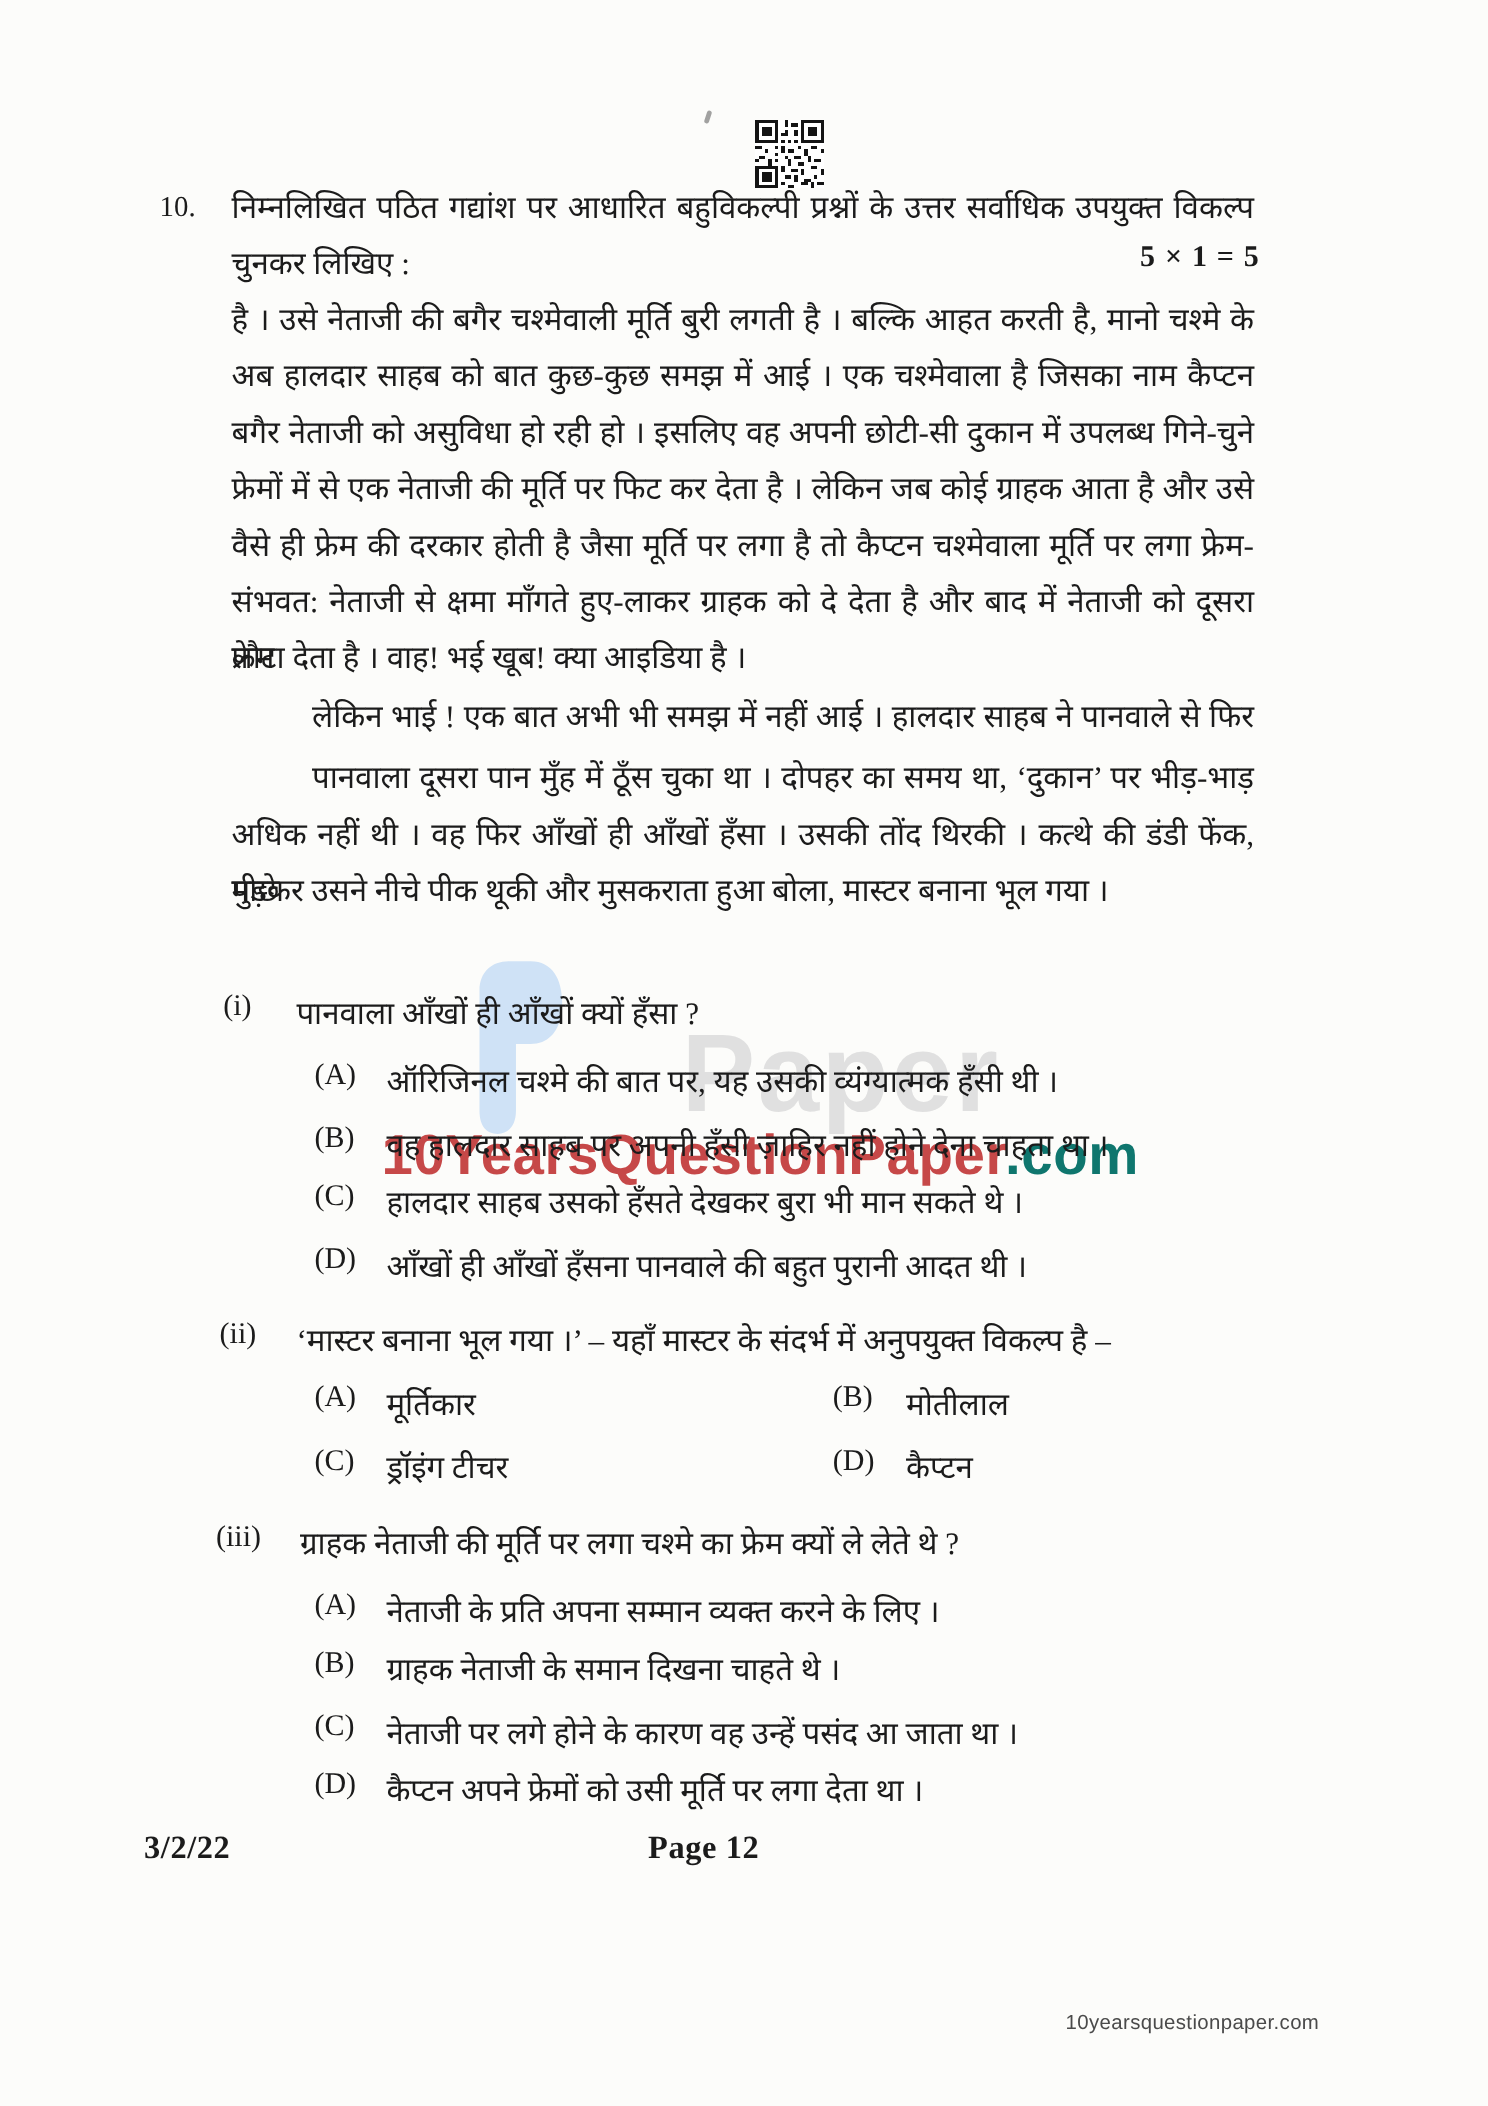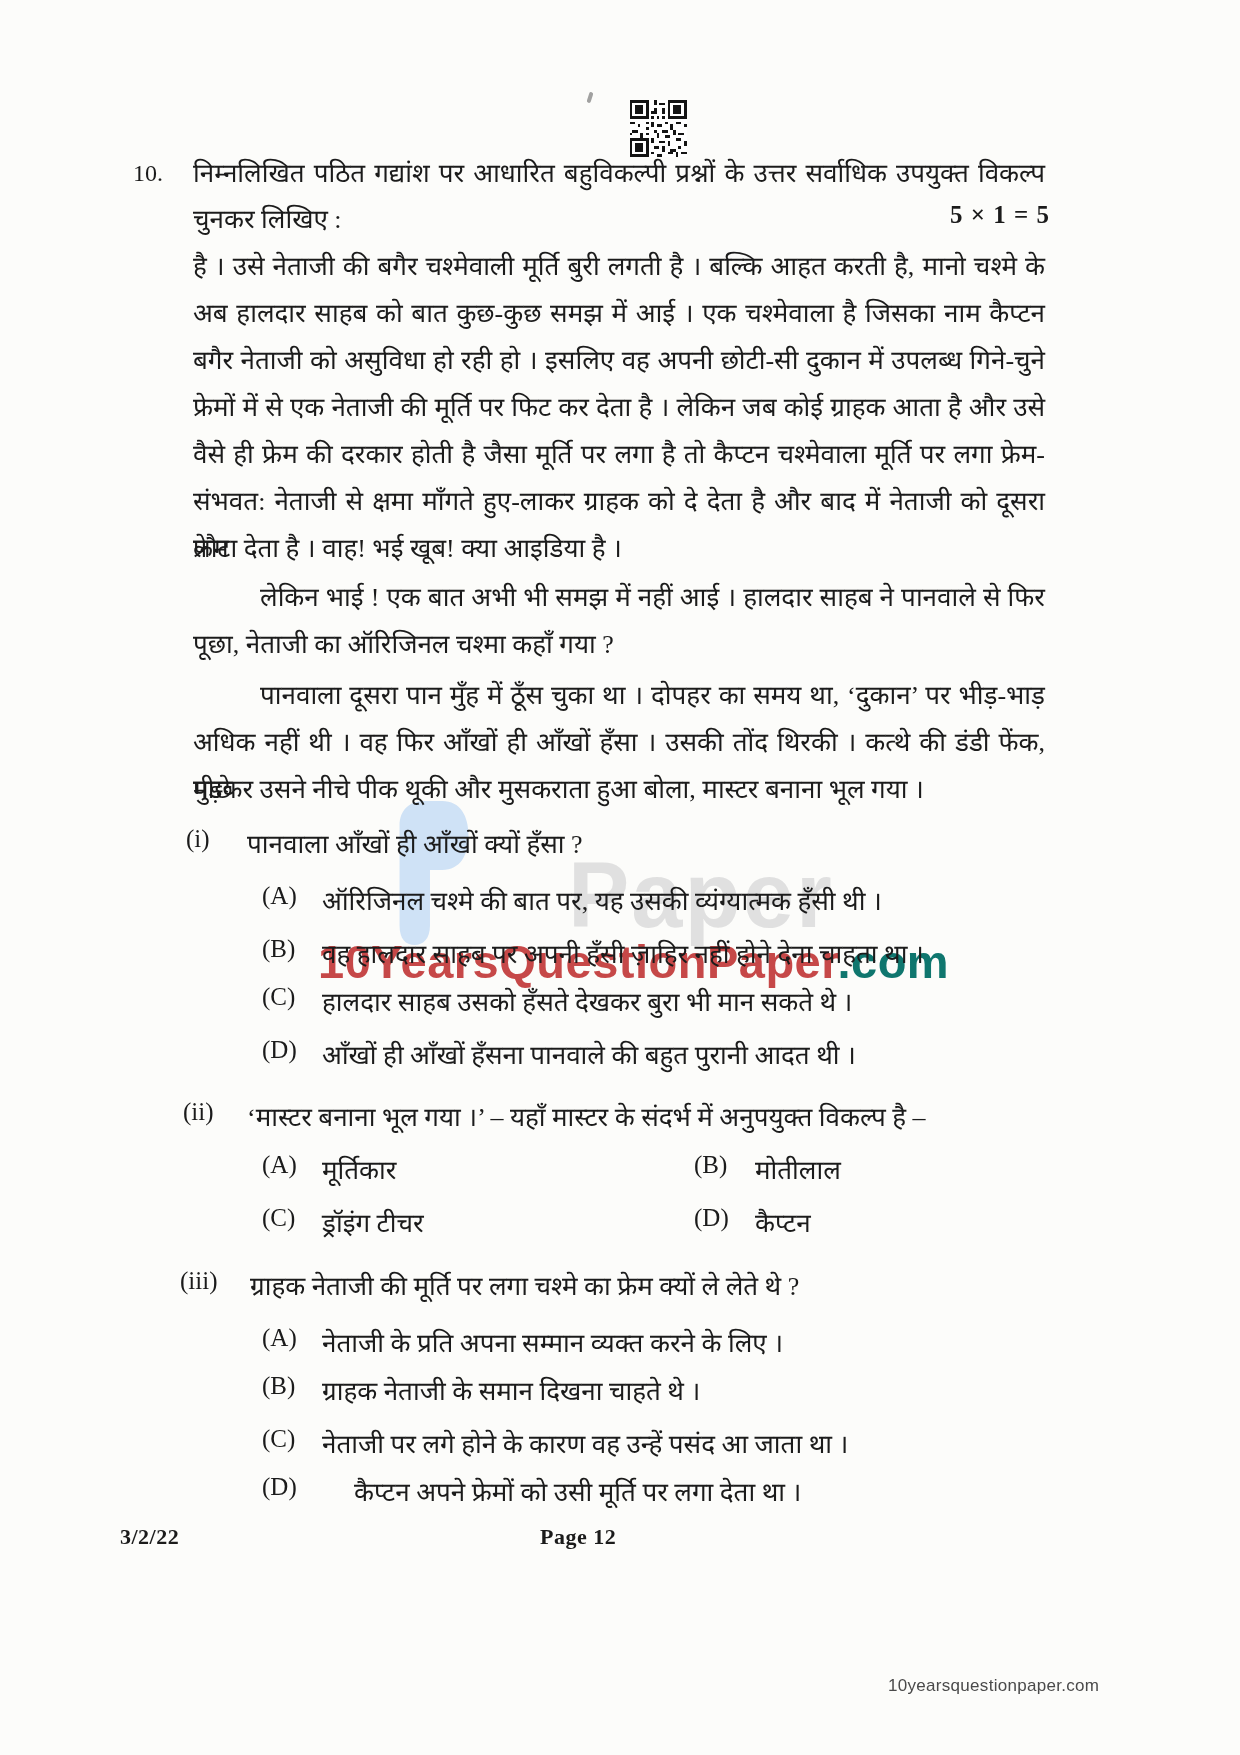--- a/index.html
+++ b/index.html
@@ -9,21 +9,21 @@
   .abs{position:absolute;}
   
   .content{position:absolute;inset:0;z-index:2;}
   .hindi{font-size:26px;line-height:47px;white-space:nowrap;}
   .jline{white-space:normal;text-align:justify;text-align-last:justify;}
   .pline{height:47px;overflow:visible;}
   .qnum{font-size:24px;}
   .marks{font-weight:bold;font-size:25px;letter-spacing:1px;}
   .qlabel{font-size:25px;}
   .optlabel{font-size:25px;}
-  .footer-bold{font-weight:bold;font-size:22px;letter-spacing:.5px;}
+  .footer-bold{font-weight:bold;font-size:27px;letter-spacing:.5px;}
   .site-footer{font-family:"Liberation Sans","DejaVu Sans",sans-serif;font-size:17px;color:#4a4a4a;letter-spacing:.3px;}
   
   .wm{position:absolute;inset:0;z-index:1;pointer-events:none;}
   .wm-paper{font-family:"Liberation Sans","DejaVu Sans",sans-serif;font-weight:bold;font-size:92px;opacity:.9;letter-spacing:2px;margin-left:48px;}
   .wm-site{font-family:"Liberation Sans","DejaVu Sans",sans-serif;font-weight:bold;font-size:47px;white-space:nowrap;letter-spacing:.5px;}
   .tickmark{width:4px;height:11px;background:#8a8a8a;transform:rotate(18deg);border-radius:2px;opacity:.8;}
 </style>
 </head>
 <body>
 
@@ -110,21 +110,20 @@
         <div class="hindi jline pline">है । उसे नेताजी की बगैर चश्मेवाली मूर्ति बुरी लगती है । बल्कि आहत करती है, मानो चश्मे के</div>
         <div class="hindi jline pline">अब हालदार साहब को बात कुछ-कुछ समझ में आई । एक चश्मेवाला है जिसका नाम कैप्टन</div>
         <div class="hindi jline pline">बगैर नेताजी को असुविधा हो रही हो । इसलिए वह अपनी छोटी-सी दुकान में उपलब्ध गिने-चुने</div>
         <div class="hindi jline pline">फ्रेमों में से एक नेताजी की मूर्ति पर फिट कर देता है । लेकिन जब कोई ग्राहक आता है और उसे</div>
         <div class="hindi jline pline">वैसे ही फ्रेम की दरकार होती है जैसा मूर्ति पर लगा है तो कैप्टन चश्मेवाला मूर्ति पर लगा फ्रेम-</div>
         <div class="hindi jline pline">संभवत: नेताजी से क्षमा माँगते हुए-लाकर ग्राहक को दे देता है और बाद में नेताजी को दूसरा फ्रेम</div>
         <div class="hindi pline">लौटा देता है । वाह! भई खूब! क्या आइडिया है ।</div>
       </div>
       <div style="margin-top:2px;">
         <div class="hindi jline pline" style="padding-left:67px;">लेकिन भाई ! एक बात अभी भी समझ में नहीं आई । हालदार साहब ने पानवाले से फिर</div>
-        <div class="hindi pline">पूछा, नेताजी का ऑरिजिनल चश्मा कहाँ गया ?</div>
       </div>
       <div style="margin-top:4px;">
         <div class="hindi jline pline" style="padding-left:67px;">पानवाला दूसरा पान मुँह में ठूँस चुका था । दोपहर का समय था, ‘दुकान’ पर भीड़-भाड़</div>
         <div class="hindi jline pline">अधिक नहीं थी । वह फिर आँखों ही आँखों हँसा । उसकी तोंद थिरकी । कत्थे की डंडी फेंक, पीछे</div>
         <div class="hindi pline">मुड़कर उसने नीचे पीक थूकी और मुसकराता हुआ बोला, मास्टर बनाना भूल गया ।</div>
       </div>
     </div>
 
     <div class="abs qlabel" style="left:186px;top:825px;">(i)</div>
     <div class="abs hindi" style="left:247px;top:821px;">पानवाला आँखों ही आँखों क्यों हँसा ?</div>
@@ -150,20 +149,20 @@
 
     <div class="abs qlabel" style="left:180px;top:1267px;">(iii)</div>
     <div class="abs hindi" style="left:250px;top:1263px;">ग्राहक नेताजी की मूर्ति पर लगा चश्मे का फ्रेम क्यों ले लेते थे ?</div>
     <div class="abs optlabel" style="left:262px;top:1324px;">(A)</div>
     <div class="abs hindi" style="left:322px;top:1320px;">नेताजी के प्रति अपना सम्मान व्यक्त करने के लिए ।</div>
     <div class="abs optlabel" style="left:262px;top:1372px;">(B)</div>
     <div class="abs hindi" style="left:322px;top:1368px;">ग्राहक नेताजी के समान दिखना चाहते थे ।</div>
     <div class="abs optlabel" style="left:262px;top:1425px;">(C)</div>
     <div class="abs hindi" style="left:322px;top:1421px;">नेताजी पर लगे होने के कारण वह उन्हें पसंद आ जाता था ।</div>
     <div class="abs optlabel" style="left:262px;top:1473px;">(D)</div>
-    <div class="abs hindi" style="left:322px;top:1469px;margin-left:32px;">कैप्टन अपने फ्रेमों को उसी मूर्ति पर लगा देता था ।</div>
+    <div class="abs hindi" style="left:322px;top:1469px;">कैप्टन अपने फ्रेमों को उसी मूर्ति पर लगा देता था ।</div>
 
     <div class="abs footer-bold" style="left:120px;top:1524px;">3/2/22</div>
     <div class="abs footer-bold" style="left:540px;top:1524px;width:200px;text-align:left;">Page 12</div>
     <div class="abs site-footer" style="left:888px;top:1676px;">10yearsquestionpaper.com</div>
 
   </div>
 </div>
 
 </body></html>

